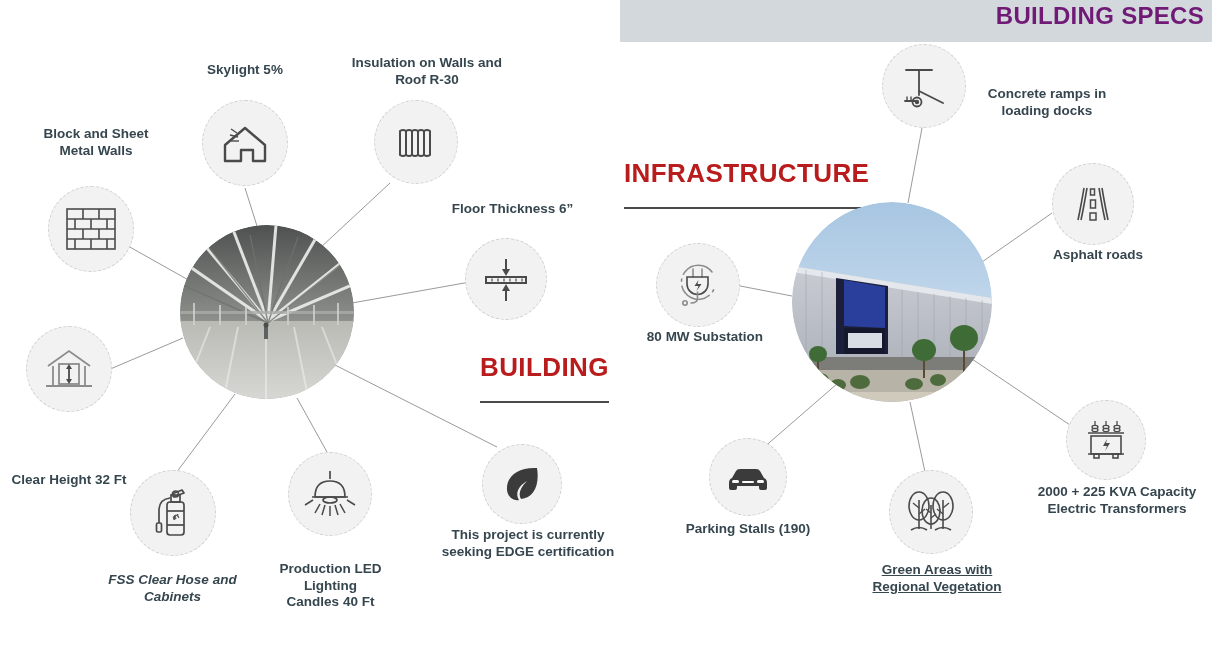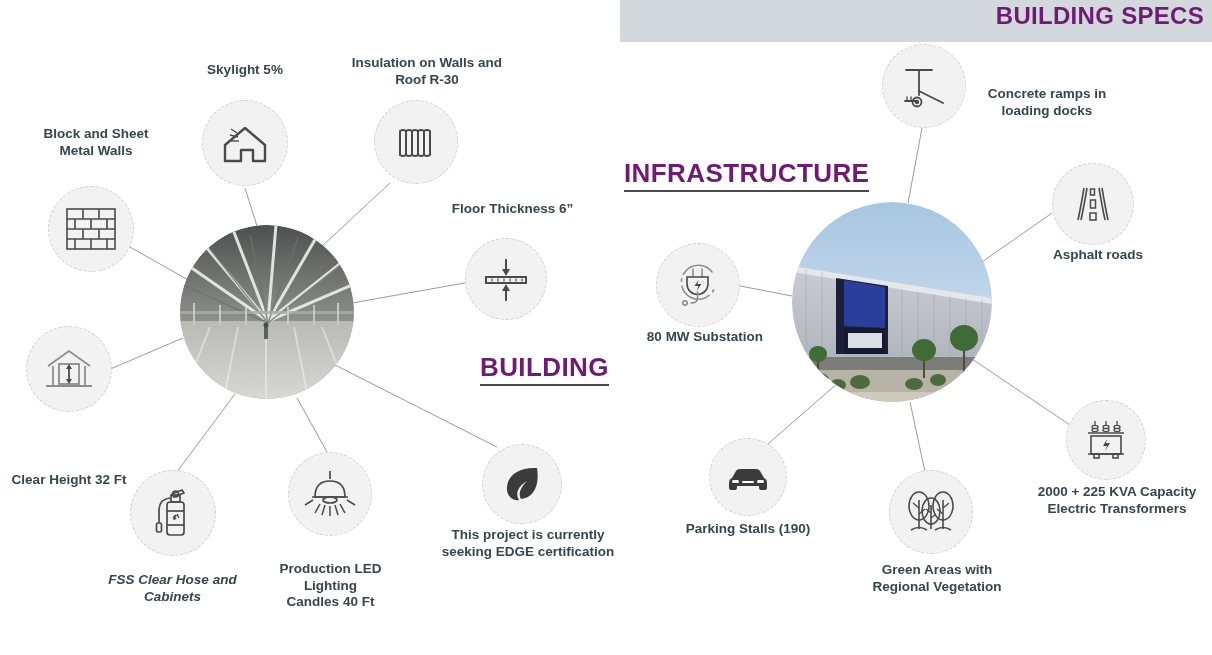--- a/index.html
+++ b/index.html
@@ -5,21 +5,21 @@
   html,body{margin:0;padding:0;background:#ffffff;}
   body{width:1212px;height:655px;position:relative;overflow:hidden;
        font-family:"Liberation Sans",sans-serif;color:#37474f;}
 
   .header-band{position:absolute;left:620px;top:0;width:592px;height:42px;
                background:#d3d8dd;}
   .header-title{position:absolute;right:8px;top:2px;font-size:24px;font-weight:bold;
                 letter-spacing:.3px;color:#701a75;white-space:nowrap;}
 
   .section-title{position:absolute;font-size:26px;font-weight:bold;letter-spacing:.4px;
-                 color:#701a75;border-bottom:2px solid #4a4a4a;padding-bottom:1px;
+                 color:#b91c1c;border-bottom:2px solid #4a4a4a;padding-bottom:18px;
                  white-space:nowrap;}
   #title-building{left:480px;top:352px;}
   #title-infrastructure{left:624px;top:158px;}
 
   .lines{position:absolute;left:0;top:0;width:1212px;height:655px;pointer-events:none;}
 
   .node{position:absolute;}
   .bubble{position:absolute;border-radius:50%;background:#f2f2f2;
           border:1px dashed #cfcfcf;box-sizing:border-box;
           display:flex;align-items:center;justify-content:center;}
@@ -419,15 +419,15 @@
           <line x1="16" y1="30" x2="22" y2="25"></line>
         <line x1="40" y1="24" x2="46" y2="19"></line>
           <line x1="40" y1="30" x2="34" y2="25"></line>
         <line x1="28" y1="29" x2="23" y2="25"></line>
           <line x1="28" y1="34" x2="33" y2="30"></line>
       </g>
       <path d="M8 46 q8 -5 16 0"></path>
         <path d="M32 46 q8 -5 16 0"></path>
     </svg>
   </div>
-  <div class="label" style="left:856px;top:562px;width:162px;">Green Areas with
+  <div class="label" style="left:856px;top:562px;width:162px;text-decoration:underline;">Green Areas with
 Regional Vegetation</div>
 </div>
 
 </body></html>

